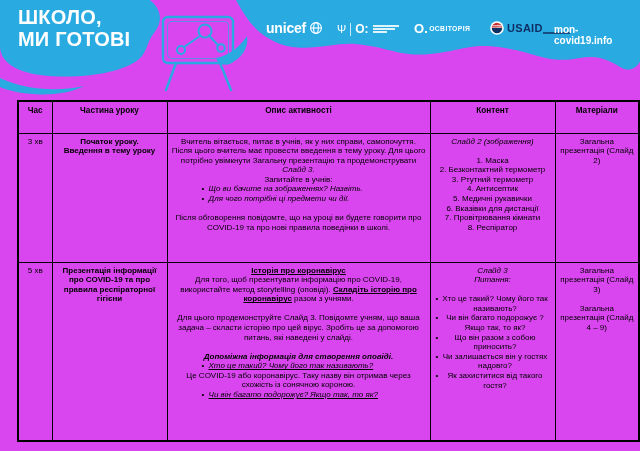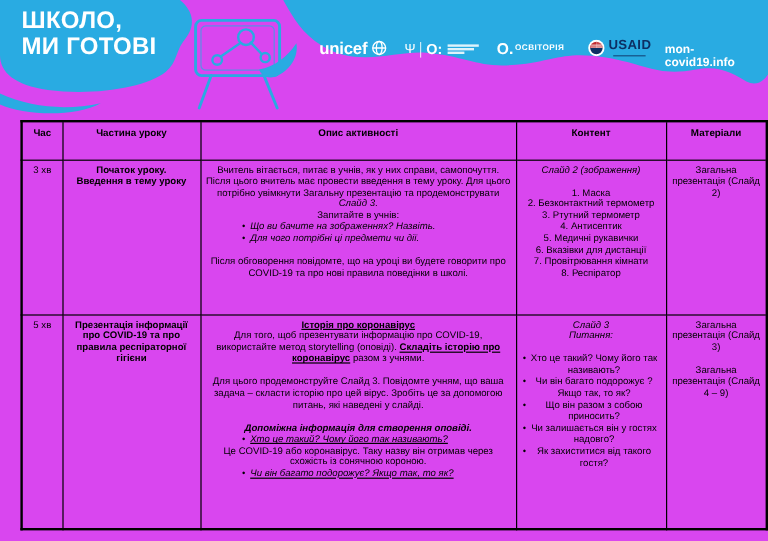--- a/index.html
+++ b/index.html
@@ -4,35 +4,35 @@
 <style>
   *{margin:0;padding:0;box-sizing:border-box}
   html,body{background:#fff}
   .page{position:relative;width:640px;height:451px;background:#d946ef;overflow:hidden;
         font-family:"Liberation Sans",sans-serif;color:#000}
   
   .header{position:absolute;left:0;top:0;width:640px;height:100px}
   .header svg.bg{position:absolute;left:0;top:0;display:block}
   .title{position:absolute;left:18px;top:6px;color:#fff;font-weight:bold;
          font-size:20px;line-height:22px;letter-spacing:.2px}
-  .logos{position:absolute;left:0;top:12px;width:528px;height:70px;color:#fff}
+  .logos{position:absolute;left:0;top:0;width:528px;height:70px;color:#fff}
   .logo{position:absolute;display:flex;align-items:center}
   .logo-unicef{left:266px;top:20px;gap:3px;font-size:14px;font-weight:bold;letter-spacing:-.2px}
   .logo-mon{left:337px;top:22px;gap:4px}
   .logo-mon .tryzub{font-size:11px;line-height:1}
   .logo-mon .vbar{width:1px;height:13px;background:rgba(255,255,255,.75)}
   .logo-mon .o{font-size:12px;font-weight:bold}
   .logo-mon .lines span{display:block;height:1.6px;background:rgba(255,255,255,.85);margin:1.6px 0}
   .logo-mon .lines .l1{width:26px}.logo-mon .lines .l2{width:22px}.logo-mon .lines .l3{width:14px}
   .logo-osv{left:414px;top:22px;align-items:center}
   .logo-osv .o{font-size:13px;font-weight:bold;line-height:1}
   .logo-osv .dot{width:2px;height:2px;background:#fff;margin:6px 2px 0 1px}
   .logo-osv .lbl{font-size:6.8px;font-weight:bold;letter-spacing:.4px}
   .logo-usaid{left:490px;top:21px;gap:3px}
-  .logo-usaid .txtcol{display:flex;flex-direction:column;align-items:center}
+  .logo-usaid .txtcol{display:flex;align-items:flex-end}
   .logo-usaid .txt{font-size:11px;font-weight:bold;letter-spacing:.3px;color:#0d2f63;line-height:1}
   .logo-usaid .sub{width:27px;height:1.5px;background:rgba(13,47,99,.75);margin-top:1.5px}
   .site{position:absolute;left:554px;top:24px;font-size:10px;font-weight:bold;color:#fff}
   
   table.lesson{position:absolute;left:17px;top:100px;width:621px;table-layout:fixed;
                border-collapse:collapse;border:2px solid #000}
   th,td{border:1px solid #000;vertical-align:top;text-align:center;
         padding:3px 4px;font-size:8px;line-height:1.2;font-weight:normal}
   th{font-weight:bold;font-size:8.2px;height:32px;padding-top:4px}
   tbody tr:nth-child(1){height:129px}

